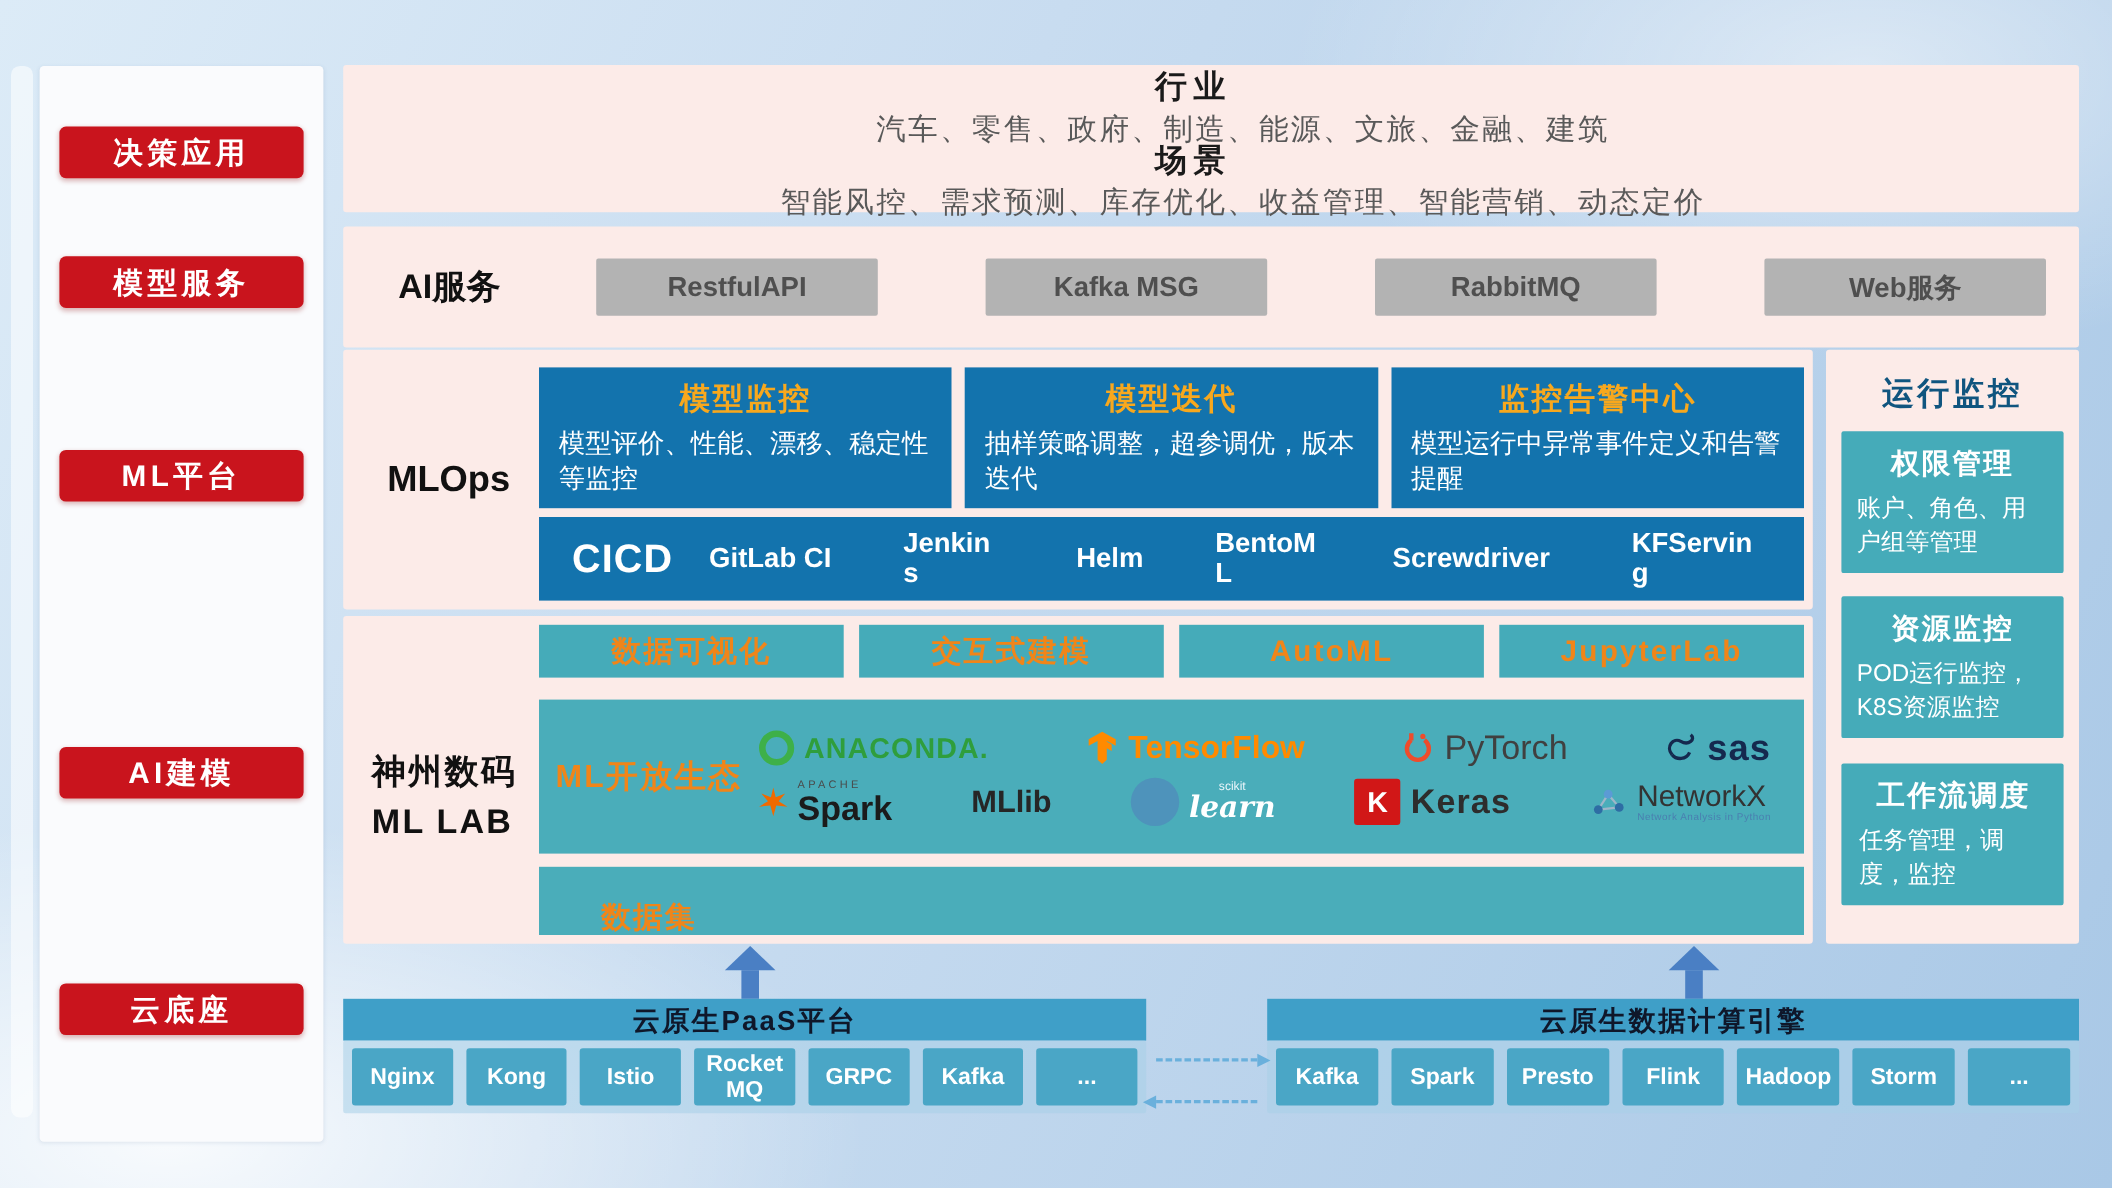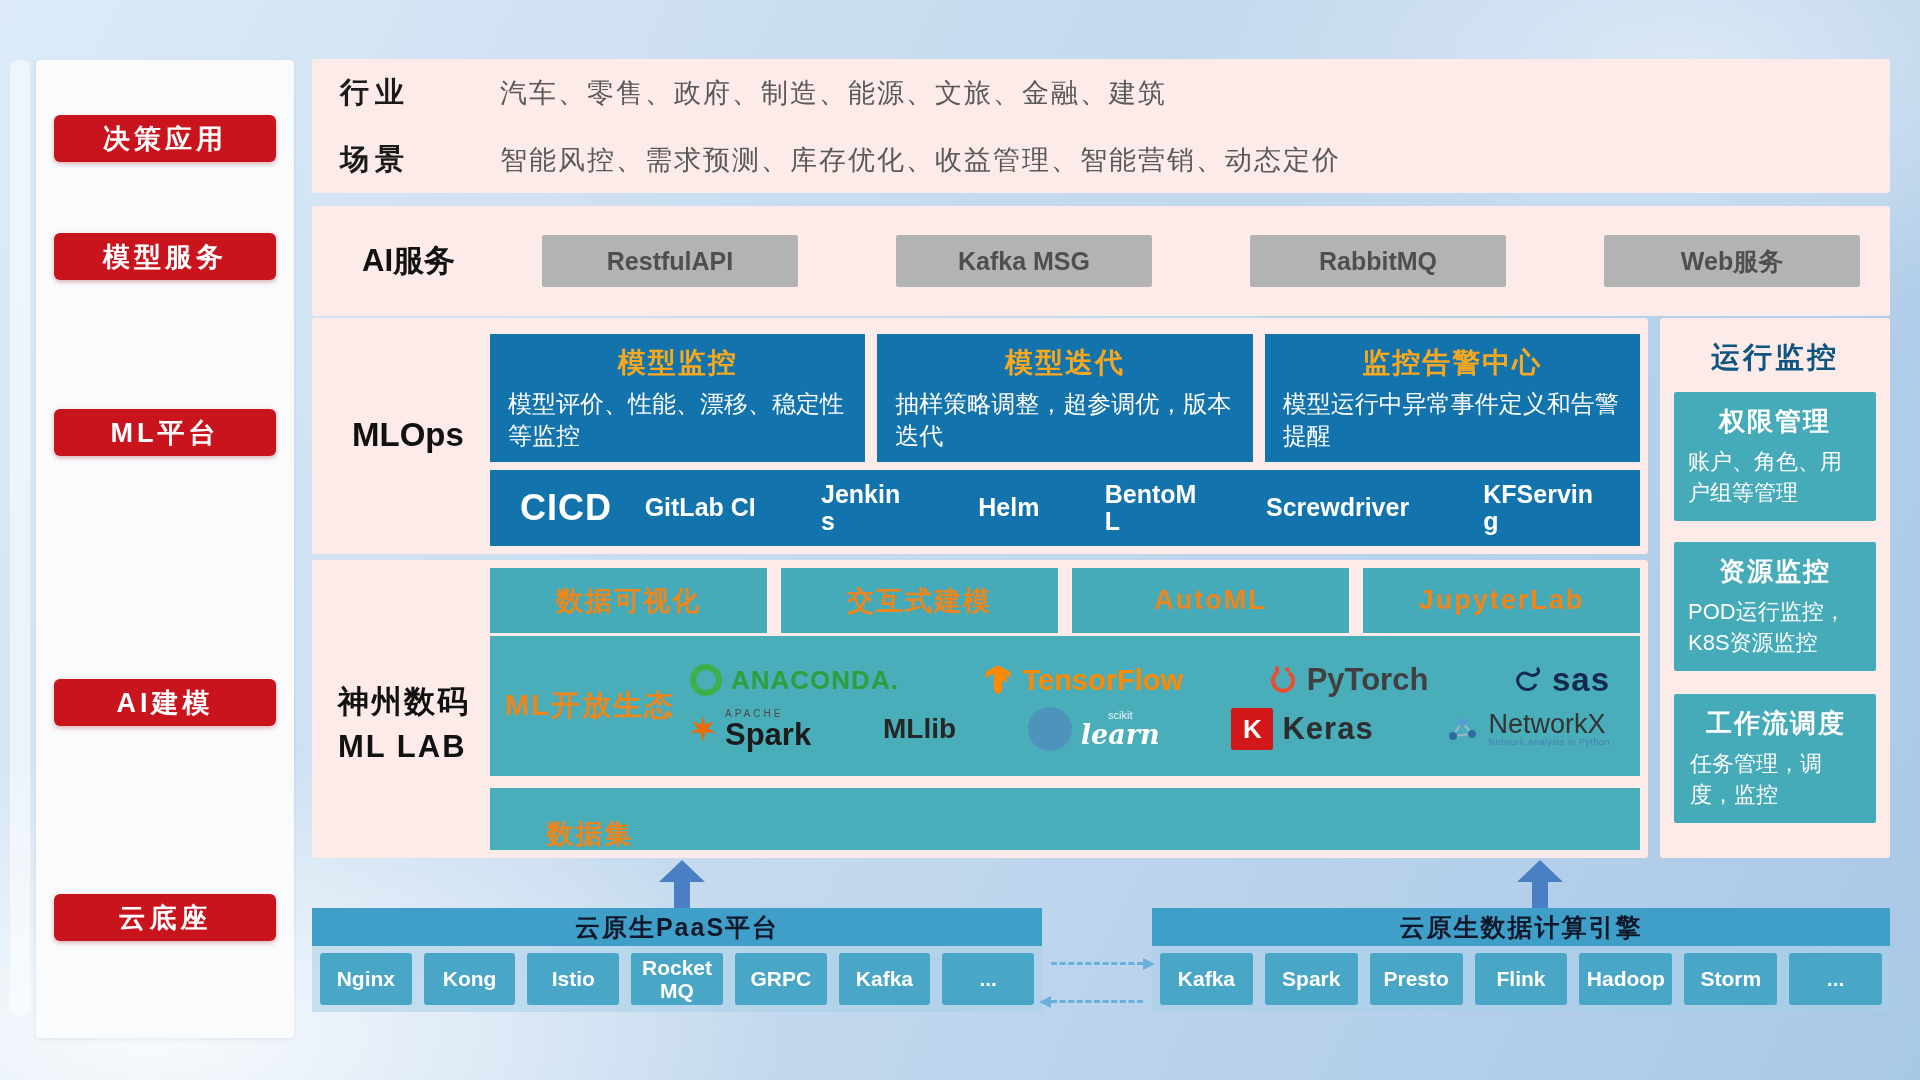--- a/index.html
+++ b/index.html
@@ -26,21 +26,21 @@
   .b1{top:55px;} .b2{top:173px;} .b3{top:349px;} .b4{top:619px;} .b5{top:834px;}
 
   .panel { position:absolute; background:#fcebe8; border-radius:3px; }
   #panel-industry { left:312px; top:59px;  width:1578px; height:134px; }
   #panel-aiservice{ left:312px; top:206px; width:1578px; height:110px; }
   #panel-mlops    { left:312px; top:318px; width:1336px; height:236px; }
   #panel-monitor  { left:1660px; top:318px; width:230px; height:540px; }
   #panel-mllab    { left:312px; top:560px; width:1336px; height:298px; }
 
   
-  .ind-row { display:flex; align-items:center; height:67px; padding-left:28px; }
+  .ind-row { display:flex; align-items:center; height:67px; padding-left:58px;flex-direction:column; }
   .ind-label { width:160px; font-size:29px; font-weight:bold; color:#1a1a1a; letter-spacing:6px; }
   .ind-text { font-size:27px; color:#595959; letter-spacing:2px; }
 
   
   .ais-row { display:flex; align-items:center; height:100%; padding:0 30px 0 50px; }
   .ais-label { width:140px; font-size:31px; font-weight:bold; color:#111; }
   .ais-buttons { flex:1; display:flex; justify-content:space-between; padding-left:40px; }
   .gray-btn { width:256px; height:52px; background:#b3b3b3; color:#4f4f4f; font-weight:bold;
     font-size:25px; display:flex; align-items:center; justify-content:center; border-radius:2px; }
 
@@ -67,33 +67,33 @@
     color:#10557f; letter-spacing:3px; }
   .mon-card { position:absolute; left:14px; width:202px; background:#45abb9; color:#fff;
     padding:12px 14px; border-radius:2px; }
   .mc1{top:74px;} .mc2{top:224px;} .mc3{top:376px;padding-left:16px;}
   .mon-card-title { text-align:center; font-weight:bold; font-size:26px; letter-spacing:2px; margin-bottom:8px; }
   .mon-card-body { font-size:22px; line-height:1.4; }
 
   
   .mllab-label { position:absolute; left:26px; top:120px; font-size:31px; font-weight:bold;
     color:#111; line-height:1.45; letter-spacing:2px; }
-  .mllab-buttons { position:absolute; left:178px; right:8px; top:8px; height:65px; display:flex; gap:14px; }
+  .mllab-buttons { position:absolute; left:178px; right:8px; top:8px; height:48px; display:flex; gap:14px; }
   .mllab-btn { flex:1; background:#45abb9; color:#f08519; font-weight:bold; font-size:27px;
     letter-spacing:2px; display:flex; align-items:center; justify-content:center; }
   .eco-box { position:absolute; left:178px; right:8px; top:76px; height:140px; background:#4aadba;
     display:flex; align-items:center; }
   .eco-label { width:200px; text-align:center; color:#f08519; font-weight:bold; font-size:29px; letter-spacing:2px; }
   .eco-logos { flex:1; display:flex; flex-direction:column; justify-content:center; gap:8px; padding-right:30px; }
   .eco-row { display:flex; align-items:center; justify-content:space-between; }
   .logo { display:flex; align-items:center; gap:9px; }
   .anaconda-ring { width:32px; height:32px; border:6px solid #3eb049; border-radius:50%; }
   .anaconda-text { color:#2f9e3c; font-weight:bold; font-size:26px; letter-spacing:1px; }
   .tf-text { color:#ff8a00; font-weight:bold; font-size:29px; }
-  .pt-text { color:#404040; font-size:31px;font-weight:bold; }
+  .pt-text { color:#404040; font-size:31px; }
   .sas-text { color:#15294e; font-weight:bold; font-size:33px; letter-spacing:1px; }
   .spark-col { display:flex; flex-direction:column; line-height:1; }
   .spark-apache { font-size:10px; letter-spacing:3px; color:#4a4a4a; }
   .spark-text { font-size:31px; font-weight:bold; color:#1b1b1b; }
   .mllib-text { font-weight:bold; font-size:28px; color:#262626; }
   .scikit-circle { width:44px; height:44px; border-radius:50%; background:#4e93bb; }
   .scikit-col { display:flex; flex-direction:column; line-height:1; }
   .scikit-top { font-size:11px; color:#eaf5fa; text-align:center; }
   .scikit-main { font-family:"DejaVu Serif","Liberation Serif",serif; font-style:italic;
     font-weight:bold; font-size:27px; color:#fff; }

